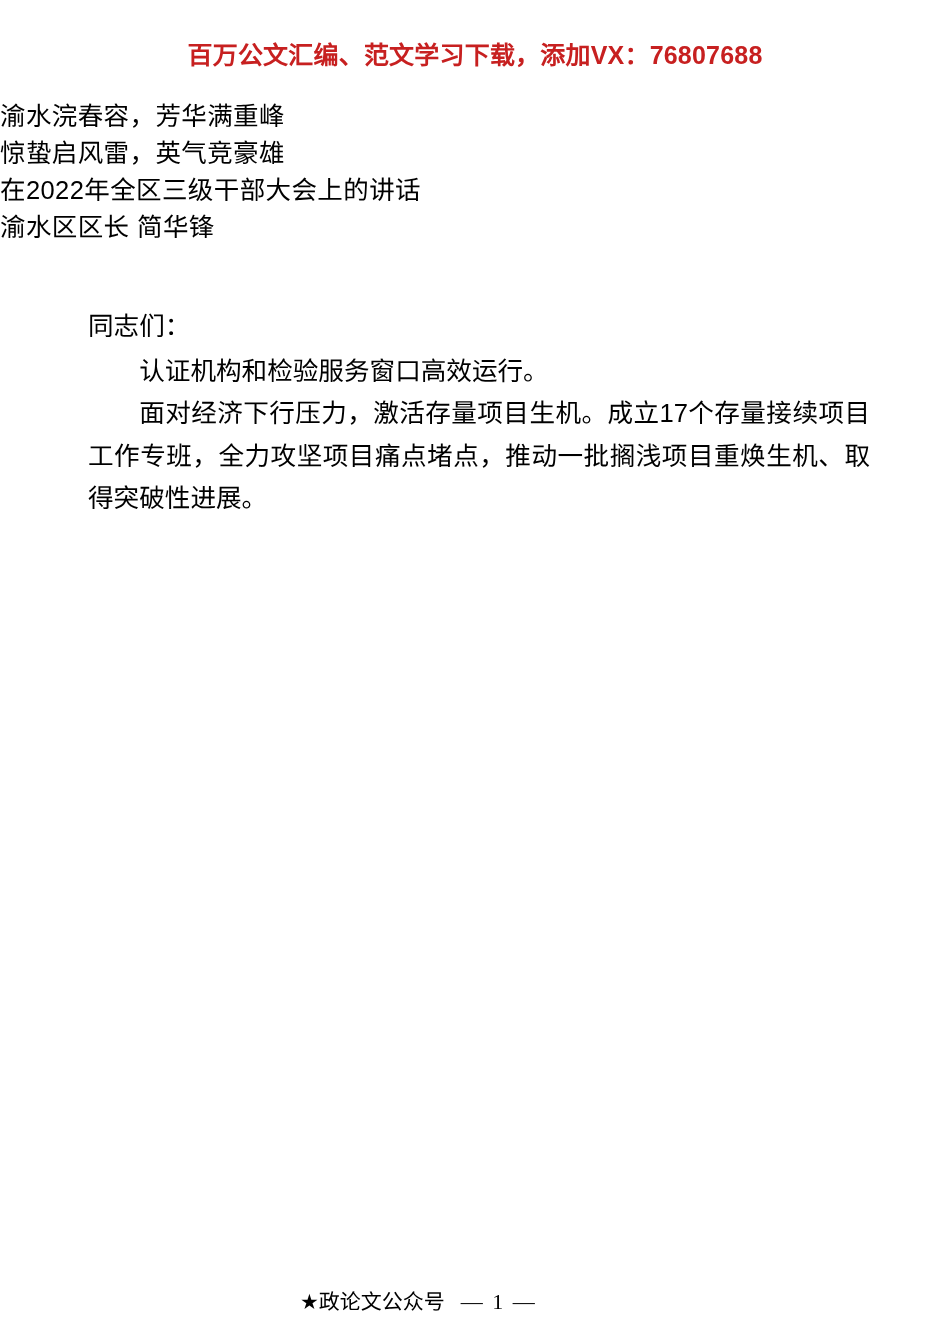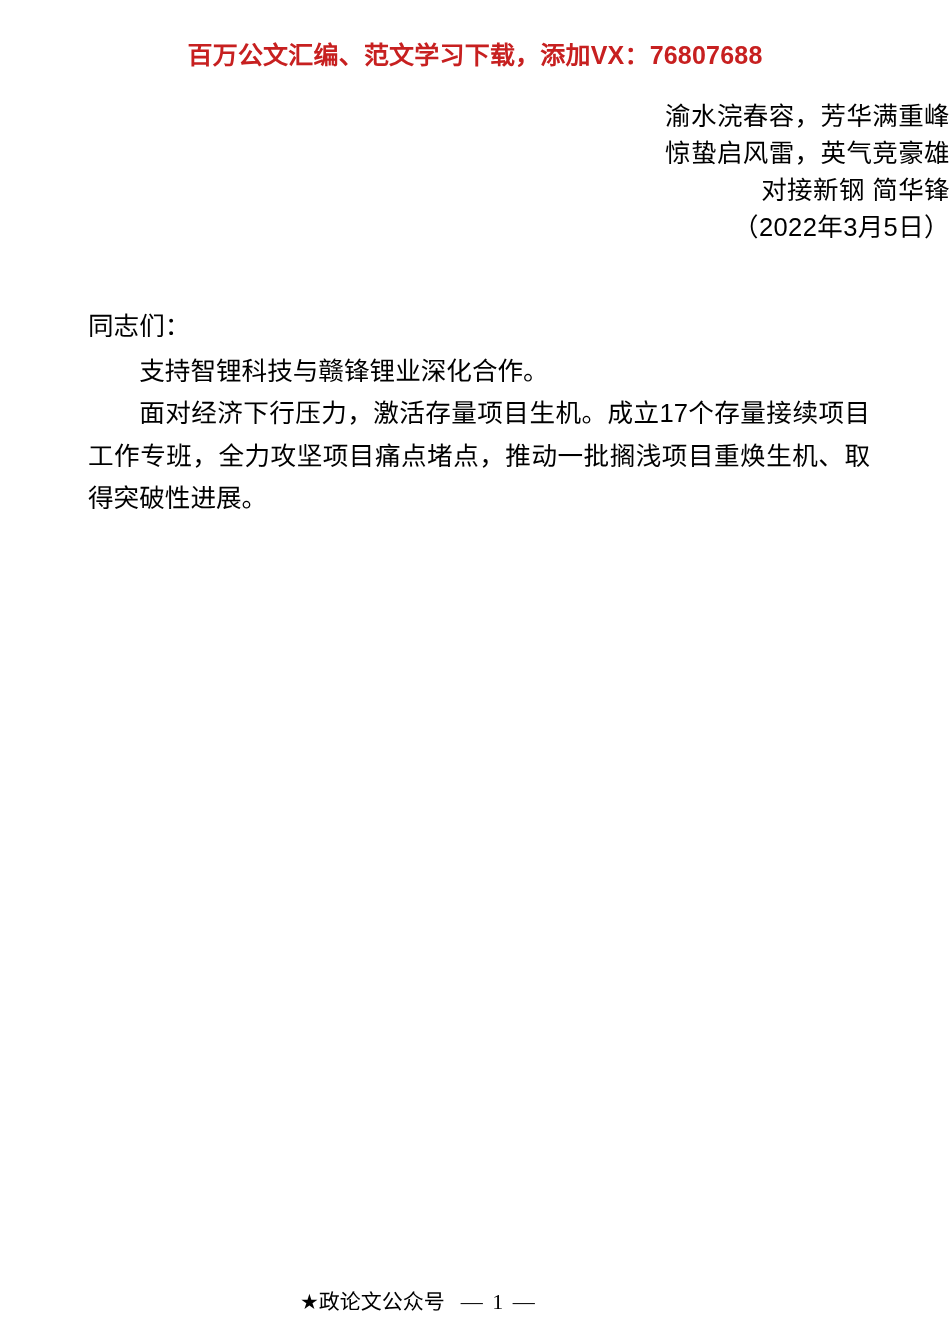--- a/index.html
+++ b/index.html
@@ -39,21 +39,21 @@
     line-height: 1.2;
     white-space: nowrap;
   }
 
   
   .title-block {
     position: absolute;
     top: 98px;
     left: 0;
     width: 950px;
-    text-align: right;
+    text-align: left;
   }
   .title-line {
     font-size: 25.5px;
     line-height: 37px;
     font-weight: 400;
     letter-spacing: 0.4px;
     white-space: nowrap;
   }
 
   
@@ -111,27 +111,27 @@
 </head>
 <body>
 
 <div class="page">
 
   <div class="promo-header" style="color: rgb(199, 32, 32);">百万公文汇编、范文学习下载，添加VX：76807688</div>
 
   <div class="title-block">
     <div class="title-line">渝水浣春容，芳华满重峰</div>
     <div class="title-line">惊蛰启风雷，英气竞豪雄</div>
-    <div class="title-line">对接新钢  简华锋</div>
-    <div class="title-line">（2022年3月5日）</div>
+    <div class="title-line">在2022年全区三级干部大会上的讲话</div>
+    <div class="title-line">渝水区区长  简华锋</div>
   </div>
 
   <div class="body-text">
     <p class="para no-indent">同志们：</p>
-    <p class="para">支持智锂科技与赣锋锂业深化合作。</p>
+    <p class="para">认证机构和检验服务窗口高效运行。</p>
     <p class="para">面对经济下行压力，激活存量项目生机。成立17个存量接续项目工作专班，全力攻坚项目痛点堵点，推动一批搁浅项目重焕生机、取得突破性进展。</p>
   </div>
 
   <div class="footer">
     <span class="footer-inner">
       <span class="footer-brand">★</span><span class="footer-brand">政论文公众号</span>
       <span class="footer-page">— 1 —</span>
     </span>
   </div>
 

